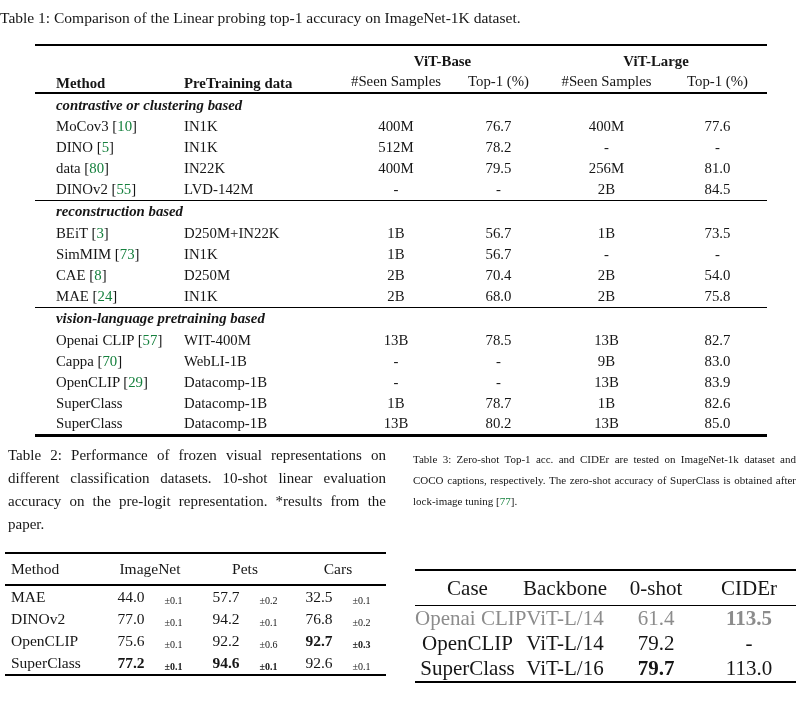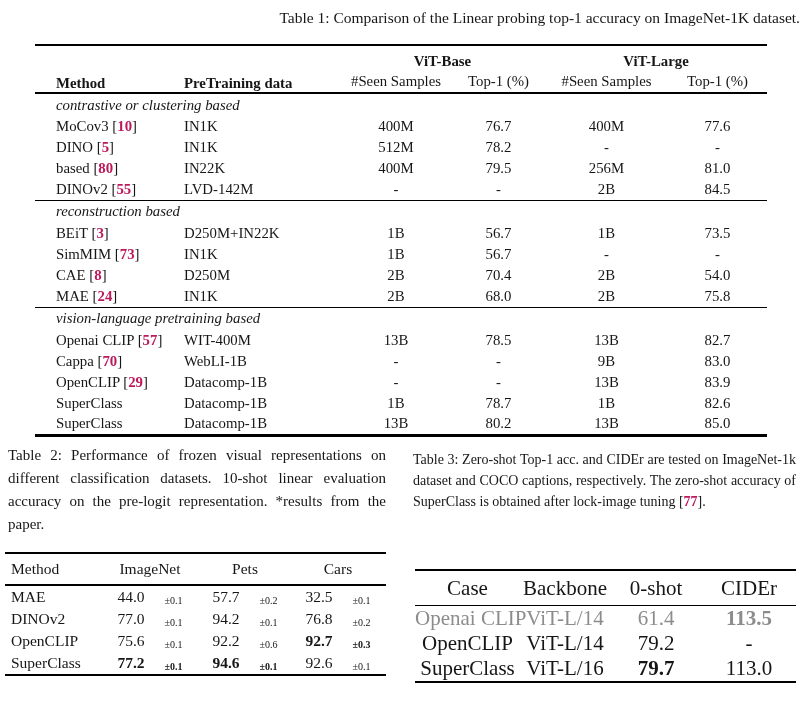--- a/index.html
+++ b/index.html
@@ -1,26 +1,26 @@
 <!DOCTYPE html>
 <html><head>
 <meta charset="utf-8">
 <style>
   html, body { margin:0; padding:0; }
   body {
     width:800px; height:716px; background:#ffffff; color:#161616;
     font-family:"Liberation Serif","DejaVu Serif",serif;
     position:relative; overflow:hidden;
   }
-  .cite { color:#be185d;font-weight:bold; }
+  .cite { color:#15803d; }
 
   
   .t1-caption {
     position:absolute; top:9px; left:0; width:100%;
-    text-align:right; font-size:15.5px;
+    text-align:left; font-size:15.5px;
   }
   #t1 {
     position:absolute; left:35px; top:44px; width:732px;
     border-collapse:collapse; font-size:14.8px;
     border-top:2px solid #000; border-bottom:3px solid #000;
     table-layout:fixed;
   }
   #t1 thead { border-bottom:2px solid #000; }
   #t1 th, #t1 td {
     padding:0; text-align:center; white-space:nowrap;
@@ -29,21 +29,21 @@
   #t1 tr.hrow1 th { height:24px; vertical-align:bottom; }
   #t1 tr.hrow2 th { height:22px; vertical-align:middle; }
   #t1 th.hleft { text-align:left; font-weight:bold; vertical-align:middle; }
   #t1 th.group { font-weight:bold; }
   #t1 .c1 { text-align:left; padding-left:21px; }
   #t1 .c2 { text-align:left; padding-left:4px; }
   #t1 tbody tr { height:21px; }
   #t1 tr.section-row { height:23px; }
   #t1 tr.section-row td {
     text-align:left; padding-left:21px;
-    font-weight:normal; font-style:italic;
+    font-weight:bold; font-style:italic;
   }
   #t1 tr.rule { border-top:1.6px solid #000; }
   .b { font-weight:bold; }
 
   
   .t2-caption {
     position:absolute; left:8px; top:444px; width:378px;
     font-size:15px; line-height:23px; text-align:justify;
   }
   #t2 {
@@ -55,21 +55,21 @@
   #t2 thead { border-bottom:2px solid #000; }
   #t2 th { font-weight:normal; height:30px; text-align:center; vertical-align:middle; padding:0; }
   #t2 th.hleft, #t2 td.mleft { text-align:left; padding-left:6px; }
   #t2 tbody tr { height:22.4px; }
   #t2 td { text-align:center; padding:0; white-space:nowrap; }
   .subsc { font-size:10px; vertical-align:-2px;margin-left:20px; }
 
   
   .t3-caption {
     position:absolute; left:413px; top:449px; width:383px;
-    font-size:14px; line-height:21.2px; text-align:justify;
+    font-size:11px; line-height:21.2px; text-align:justify;
   }
   #t3 {
     position:absolute; left:415px; top:569px; width:381px;
     border-collapse:collapse; font-size:21px;
     border-top:2px solid #000; border-bottom:2.5px solid #000;
     table-layout:fixed;
   }
   #t3 thead { border-bottom:1.6px solid #000; }
   #t3 th { font-weight:normal; height:34px; text-align:center; vertical-align:middle; padding:0; }
   #t3 tbody tr { height:22px; }
@@ -120,21 +120,21 @@
       </tr>
       <tr>
         <td class="c1"><span>DINO</span><span> [</span><span class="cite">5</span><span>]</span></td>
         <td class="c2">IN1K</td>
         <td>512M</td>
         <td>78.2</td>
         <td>-</td>
         <td>-</td>
       </tr>
       <tr>
-        <td class="c1"><span>based</span><span> [</span><span class="cite">80</span><span>]</span></td>
+        <td class="c1"><span>data</span><span> [</span><span class="cite">80</span><span>]</span></td>
         <td class="c2">IN22K</td>
         <td>400M</td>
         <td>79.5</td>
         <td>256M</td>
         <td>81.0</td>
       </tr>
       <tr>
         <td class="c1"><span>DINOv2</span><span> [</span><span class="cite">55</span><span>]</span></td>
         <td class="c2">LVD-142M</td>
         <td>-</td>

